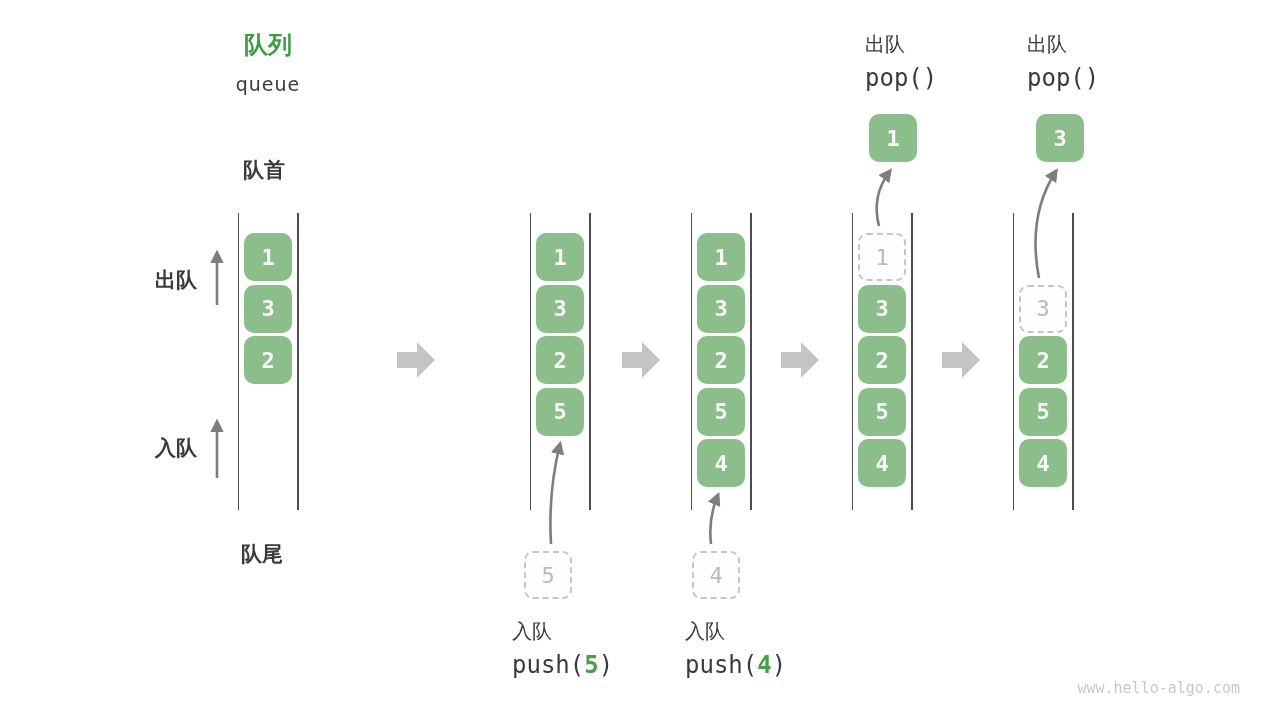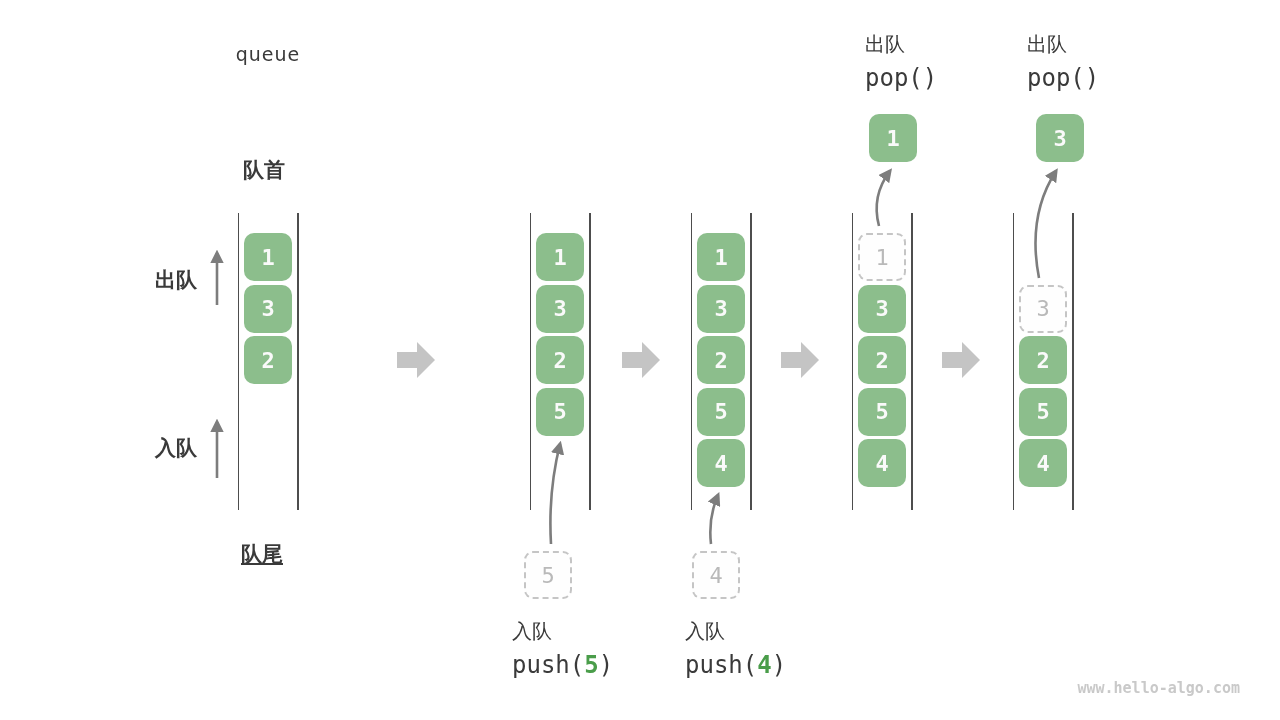--- a/index.html
+++ b/index.html
@@ -21,33 +21,34 @@
         font-family:"DejaVu Sans Mono","Liberation Mono",monospace;font-size:22px;font-weight:bold;z-index:2;}
   .cell.dashed{background:#fefefe;border:2px dashed var(--dashed-border);border-radius:9px;
         width:44px;height:44px;color:var(--dashed-text);font-weight:500;}
   .op-label{position:absolute;z-index:3;white-space:nowrap;}
   .op-zh{font-size:20px;color:var(--text-dark);line-height:26px;margin-bottom:8px;}
   .op-code{font-family:"DejaVu Sans Mono","Liberation Mono",monospace;font-size:24px;
            font-weight:500;color:var(--text-dark);line-height:26px;}
   .op-code .arg{color:var(--accent-green);font-weight:bold;}
   #overlay{position:absolute;left:0;top:0;width:1280px;height:720px;z-index:5;pointer-events:none;}
   .watermark{position:absolute;right:40px;top:679px;font-family:"DejaVu Sans Mono","Liberation Mono",monospace;
-             font-size:15px;color:var(--watermark-c);letter-spacing:0px;font-weight:bold;}
+             font-size:15px;color:var(--watermark-c);letter-spacing:0px;}
 </style>
 </head>
 <body>
 
 <div id="stage">
 
   <div class="title">
+    <div class="title-zh">队列</div>
     <div class="title-en">queue</div>
   </div>
 
   <div class="side-label" style="left:243px;top:157px;">队首</div>
-  <div class="side-label" style="left:241px;top:541px;text-decoration:underline;">队尾</div>
+  <div class="side-label" style="left:241px;top:541px;">队尾</div>
   <div class="side-label" style="left:155px;top:267px;">出队</div>
   <div class="side-label" style="left:155px;top:435px;">入队</div>
 
   <div id="columns">
       <div class="pipe-wall" style="left: 237.5px; top: 213px; height: 297px;"></div>
       <div class="pipe-wall" style="left: 297px; top: 213px; height: 297px;"></div>
       <div class="cell" style="left: 244px; top: 233px;">1</div>
       <div class="cell" style="left: 244px; top: 284.6px;">3</div>
       <div class="cell" style="left: 244px; top: 336.2px;">2</div>
       <div class="pipe-wall" style="left: 529.5px; top: 213px; height: 297px;"></div>

